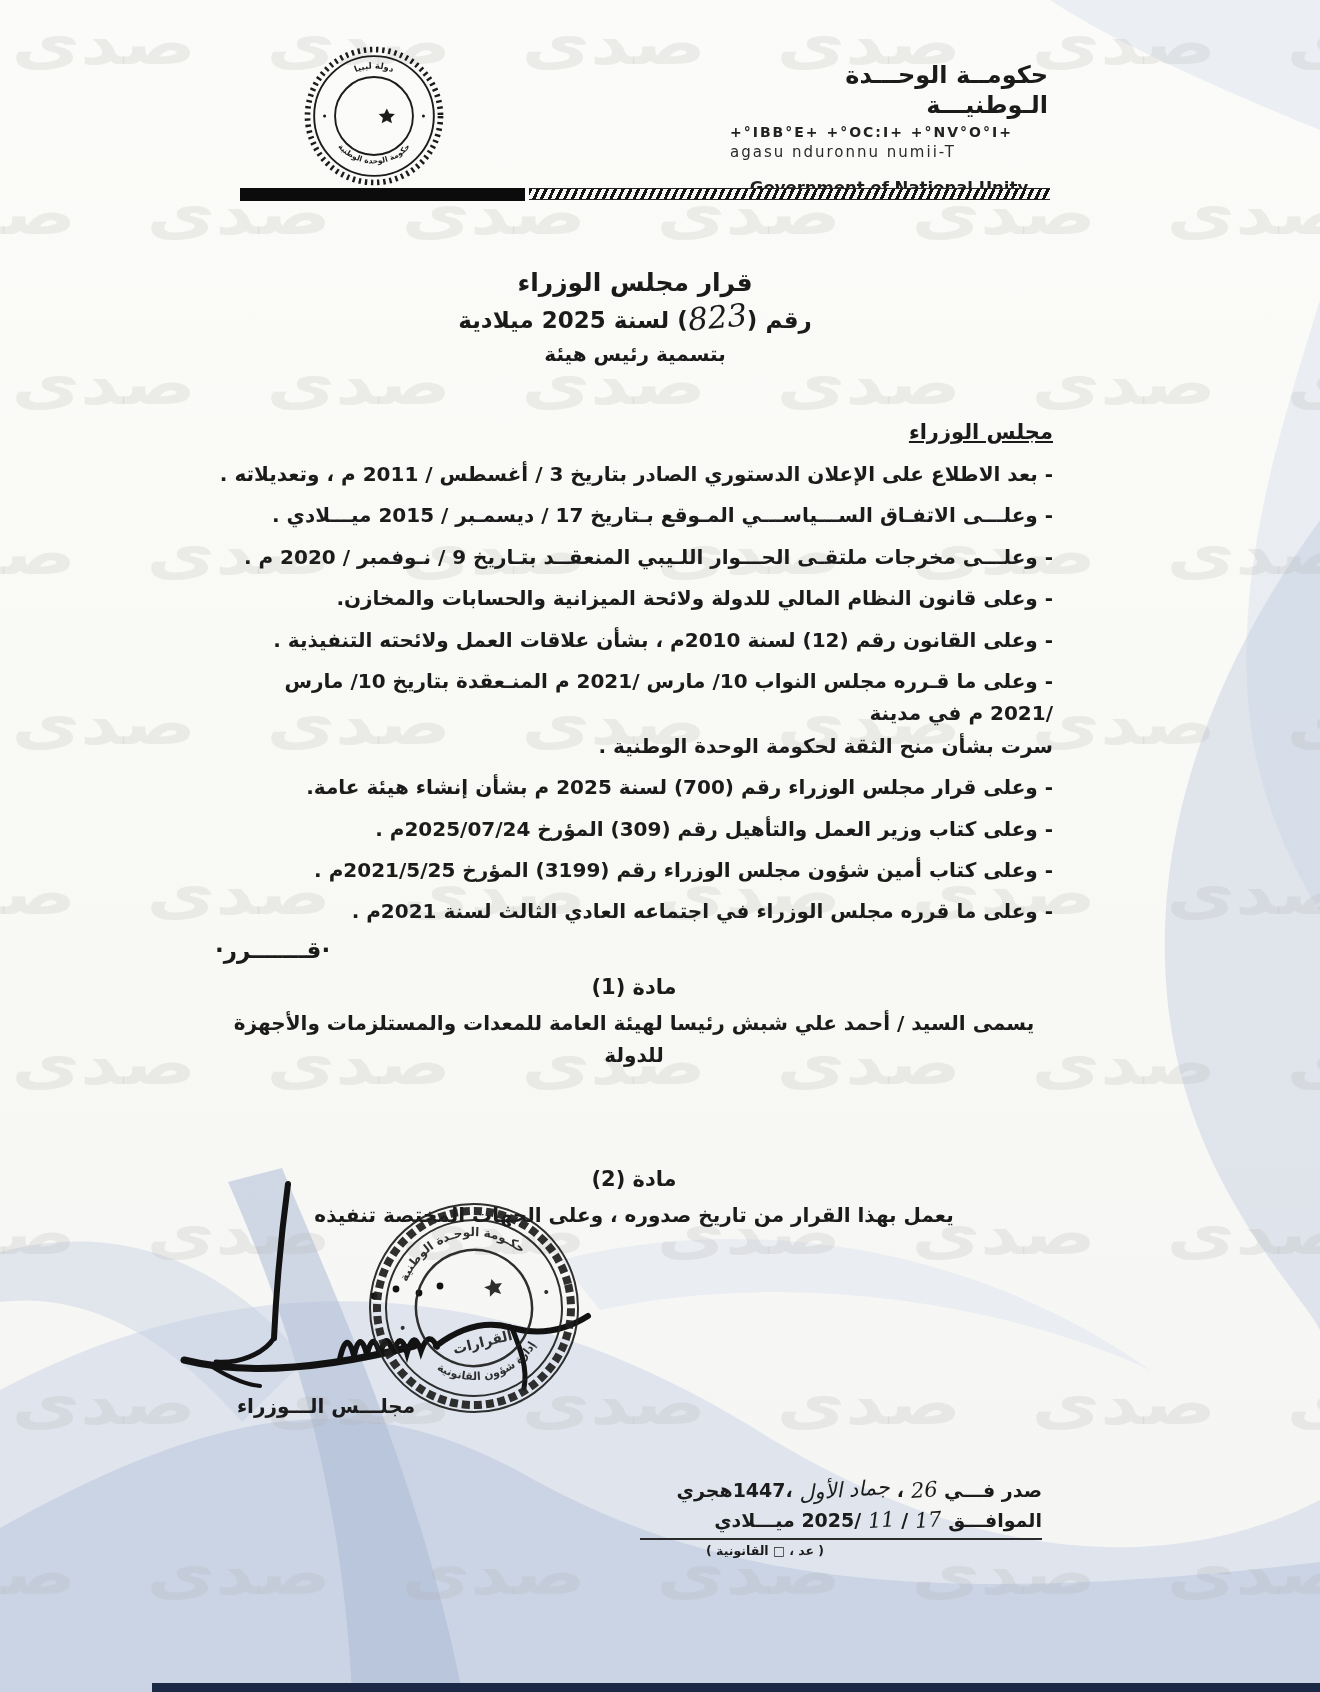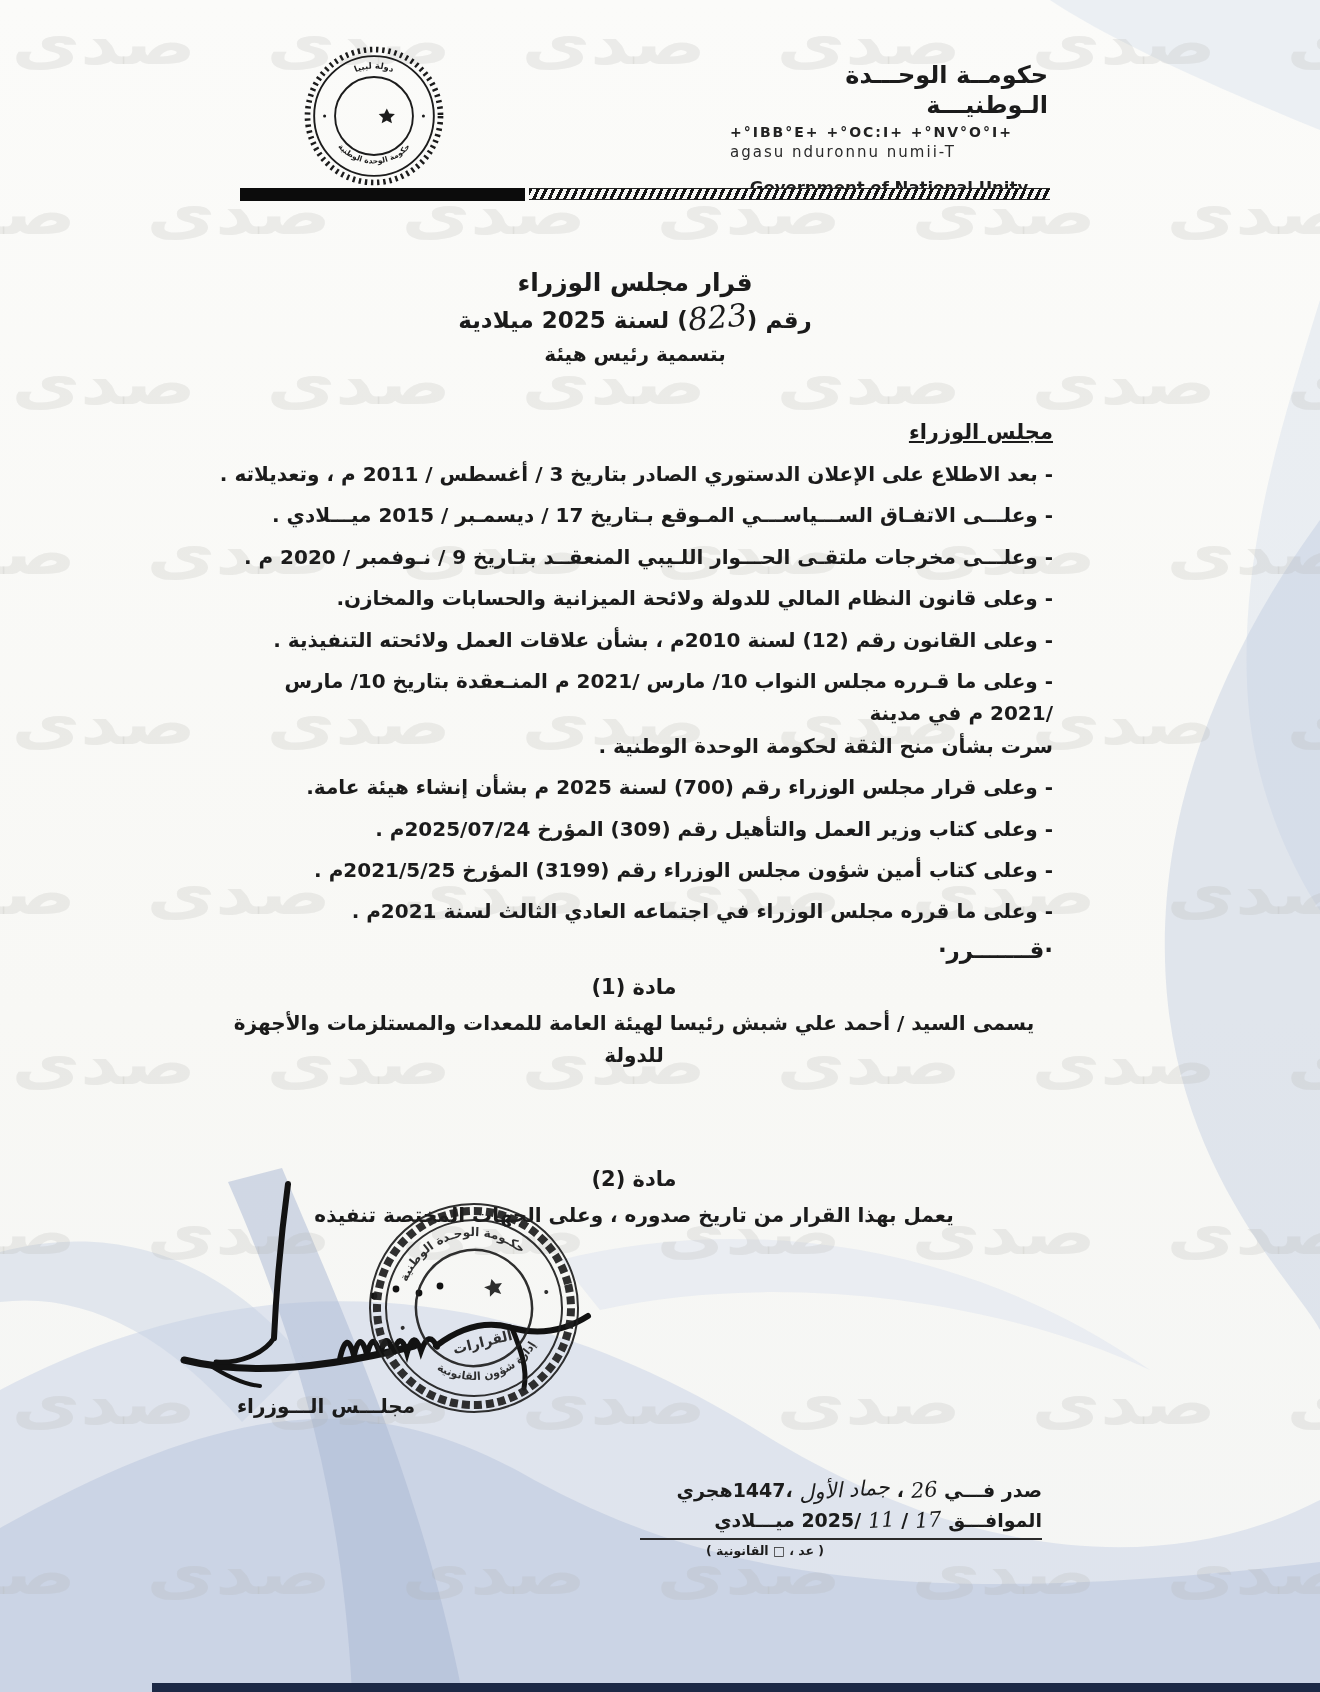--- a/index.html
+++ b/index.html
@@ -30,21 +30,21 @@
   .title-l1{font-size:25px;font-weight:bold;}
   .title-l2{font-size:23px;font-weight:bold;margin-top:10px;}
   .title-l3{font-size:20px;font-weight:bold;margin-top:9px;}
   .hand{display:inline-block;font-family:"DejaVu Serif","Liberation Serif",serif;
         font-style:italic;font-weight:400;transform:rotate(-5deg);}
   .hand-big{font-size:31px;line-height:0;}
   
   .doc-body{position:absolute;left:215px;top:420px;width:838px;direction:rtl;text-align:right;}
   .section-heading{display:inline-block;font-size:21px;font-weight:bold;text-decoration:underline;margin-bottom:14px;}
   .clause{font-size:20px;font-weight:bold;line-height:1.62;margin-bottom:9px;white-space:pre-line;}
-  .decision-word{text-align:right;font-size:23px;font-weight:bold;margin-top:8px;letter-spacing:1px;}
+  .decision-word{text-align:left;font-size:23px;font-weight:bold;margin-top:8px;letter-spacing:1px;}
   .article-heading{text-align:center;font-size:21px;font-weight:bold;margin-top:12px;}
   .article-text{text-align:center;font-size:20px;font-weight:bold;margin-top:8px;line-height:1.6;}
   .article-gap{margin-top:96px;}
   
   .sign-zone{position:absolute;left:168px;top:1178px;width:480px;height:280px;z-index:3;}
   .signature-svg{position:absolute;left:0;top:0;}
   .sign-label{position:absolute;left:18px;top:216px;width:280px;text-align:center;direction:rtl;
               font-size:20px;font-weight:bold;letter-spacing:1px;}
   .stamp{position:absolute;left:196px;top:20px;width:220px;height:220px;transform:rotate(-14deg);opacity:.92;}
   

